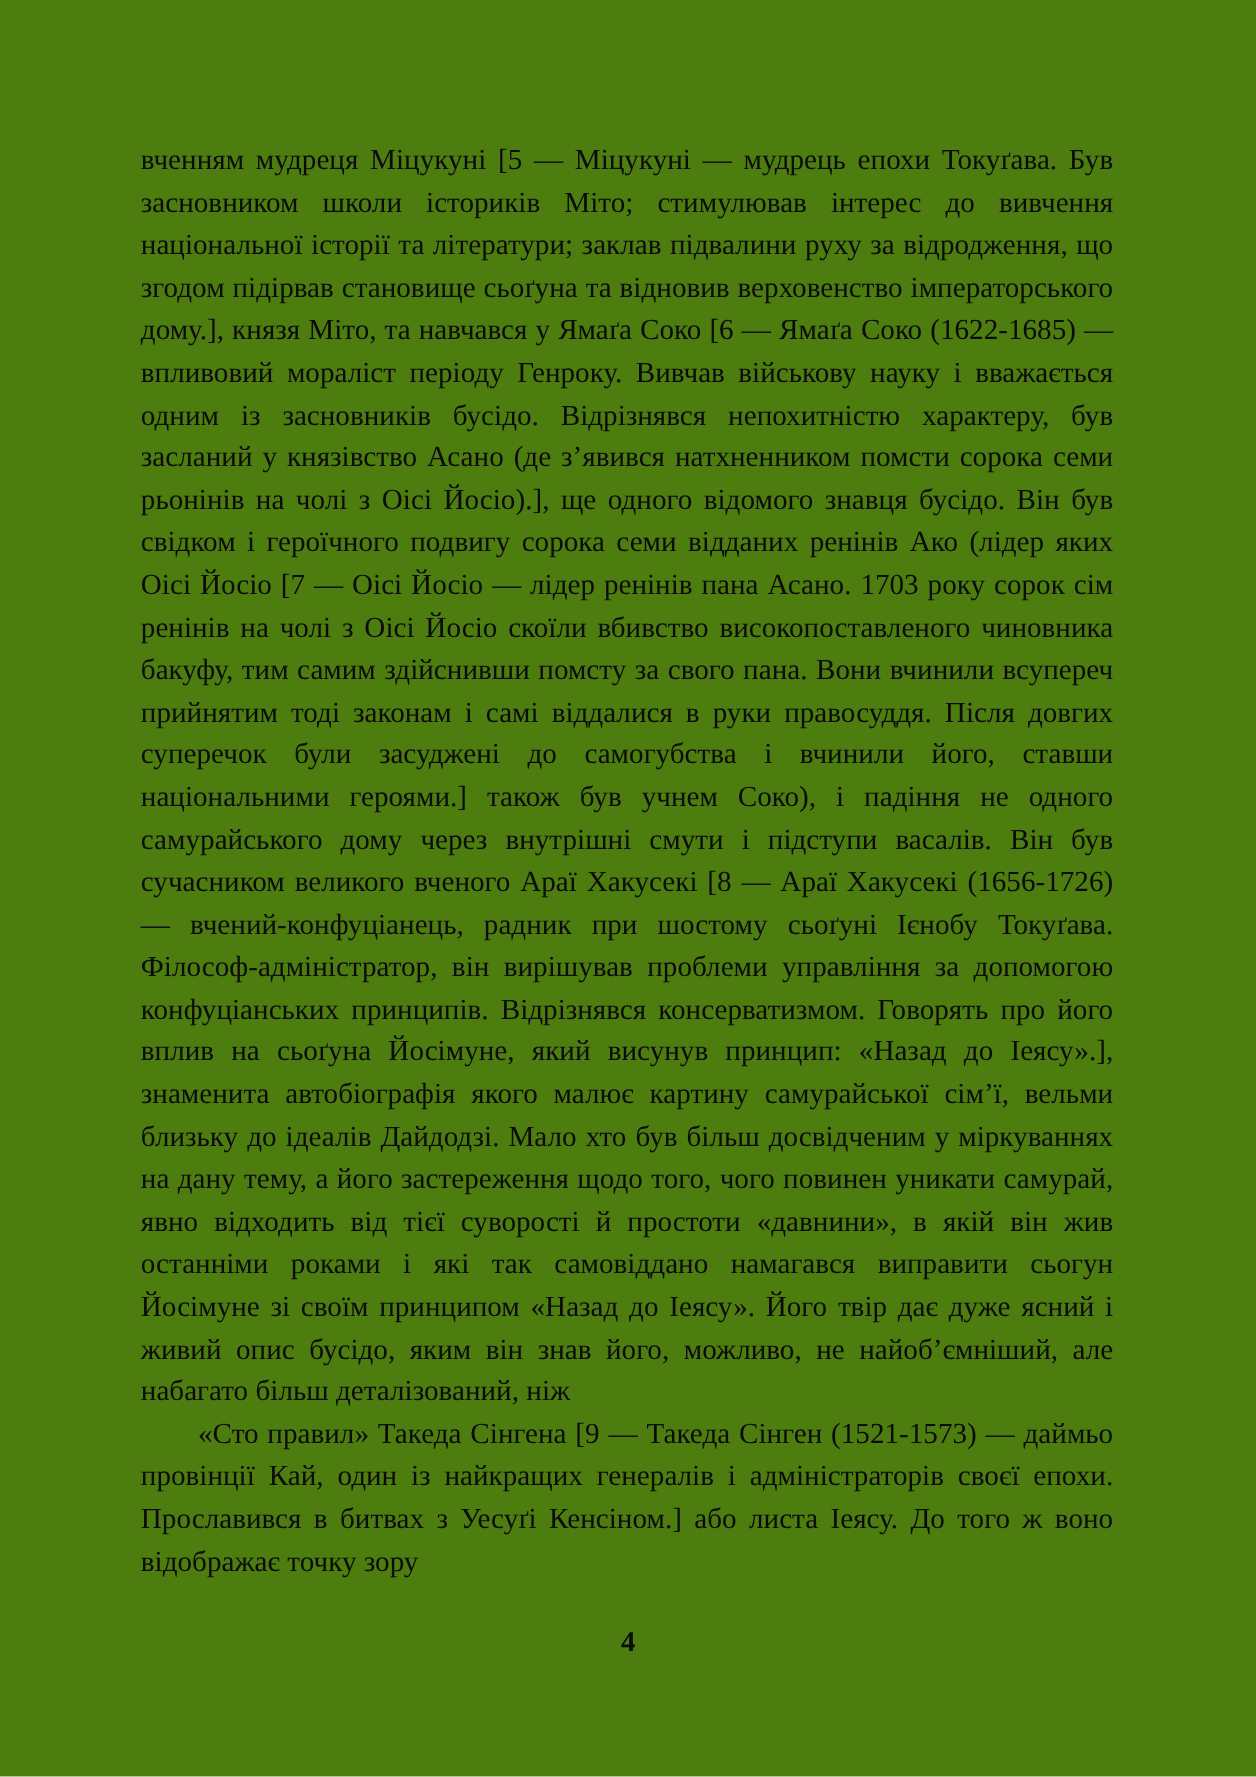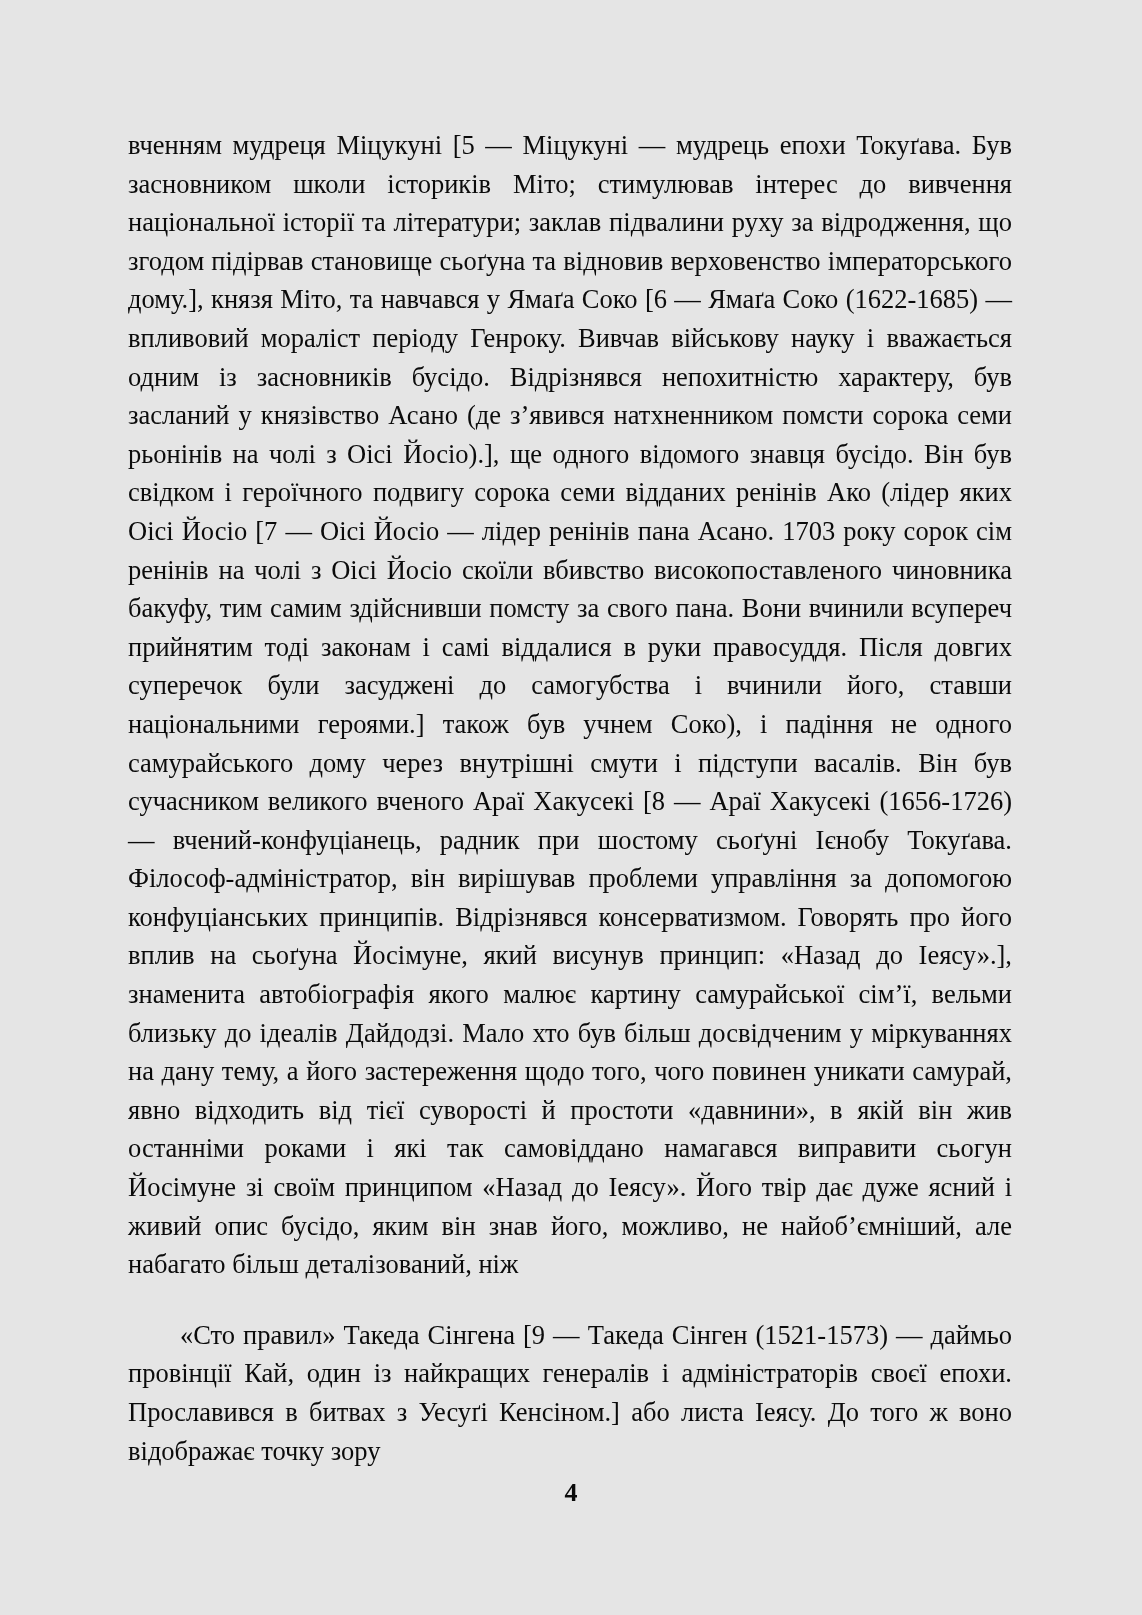--- a/index.html
+++ b/index.html
@@ -4,21 +4,21 @@
 <style>
   html, body {
     margin: 0;
     padding: 0;
     background: #ffffff;
   }
   .page {
     position: relative;
     width: 1142px;
     height: 1615px;
-    background: #e5e5e5;
+    background: #4d7c0f;
     margin: 0 auto;
     overflow: hidden;
   }
   .text-block {
     position: absolute;
     left: 128px;
     top: 126px;
     width: 884px;
     font-family: "Liberation Serif", "DejaVu Serif", serif;
     font-size: 26.5px;
@@ -29,21 +29,20 @@
     -webkit-hyphens: none;
     hyphens: none;
   }
   .para {
     margin: 0;
     text-align: justify;
     text-indent: 0;
   }
   .para.indented {
     text-indent: 52px;
-    margin-top: 32px;
   }
   .page-number {
     position: absolute;
     left: 0;
     right: 0;
     top: 1478px;
     text-align: center;
     font-family: "Liberation Serif", "DejaVu Serif", serif;
     font-size: 26px;
     font-weight: 700;

